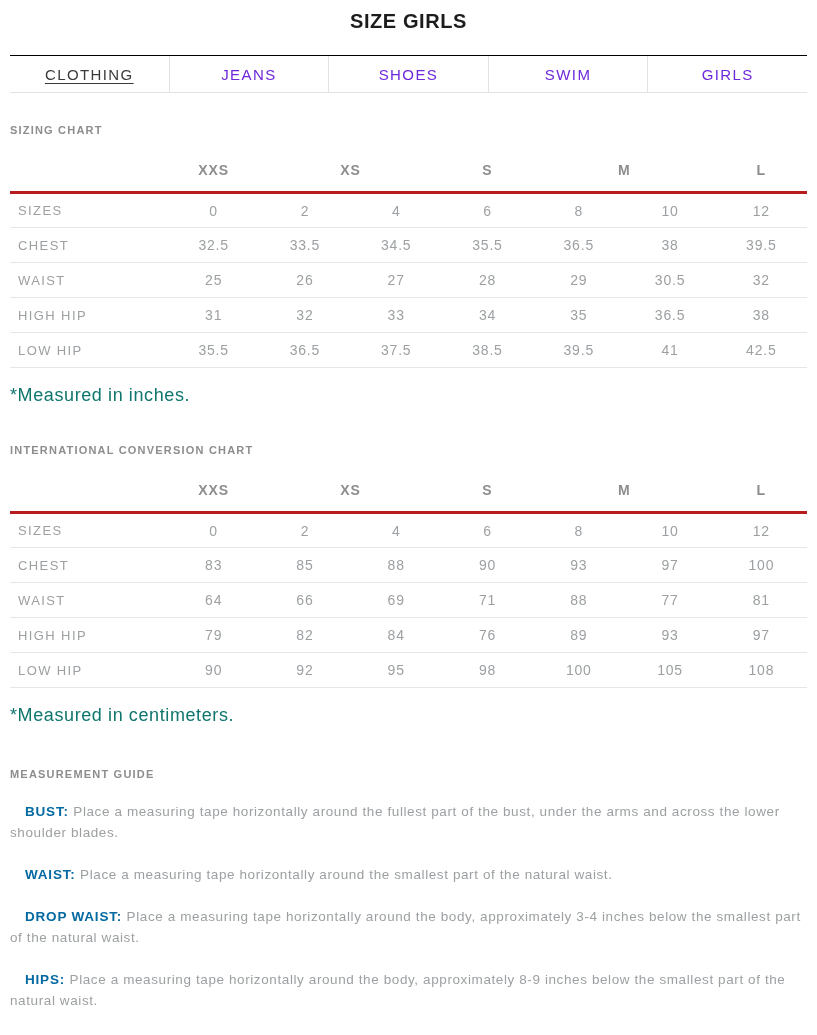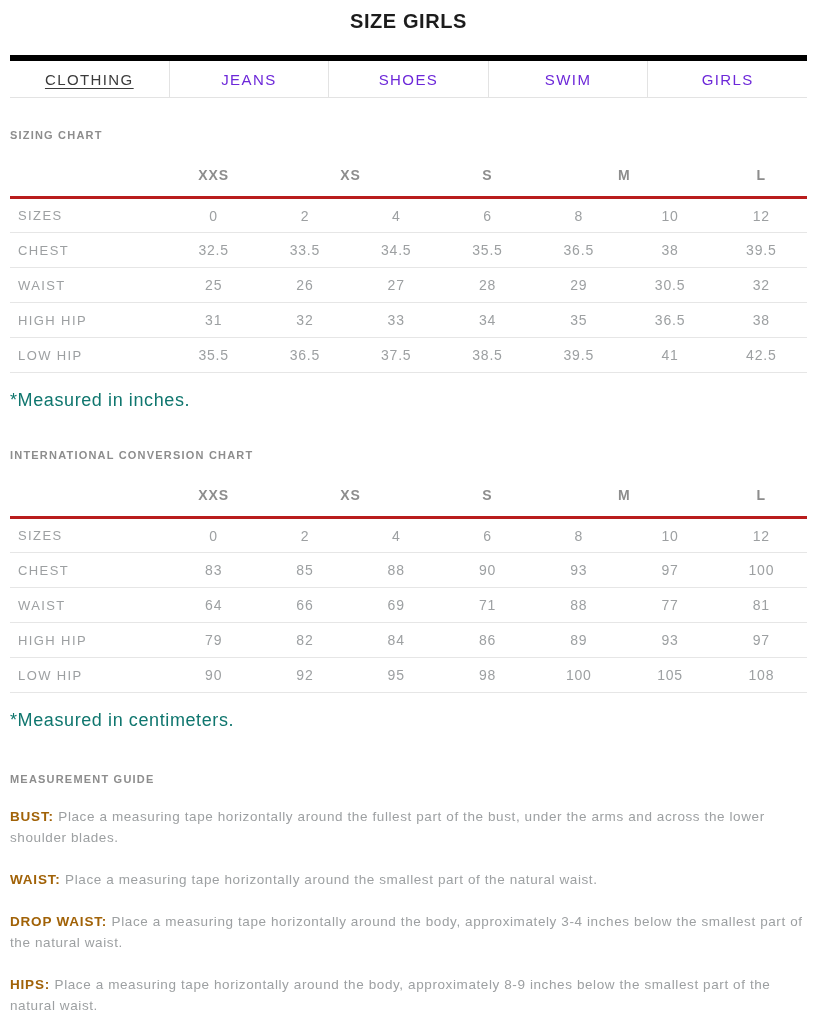--- a/index.html
+++ b/index.html
@@ -19,21 +19,21 @@
     text-align: center;
     font-size: 20px;
     font-weight: 700;
     color: #1c1c1c;
     letter-spacing: 0.6px;
   }
 
   .tab-bar {
     display: flex;
     margin-top: 22px;
-    border-top: 6px solid #000000;
+    border-top: 1px solid #000000;
     border-bottom: 1px solid #e3e3e3;
   }
   .tab {
     flex: 1 1 0;
     display: flex;
     align-items: center;
     justify-content: center;
     height: 36px;
     font-size: 15px;
     letter-spacing: 1.4px;
@@ -99,22 +99,23 @@
 
   .guide-item {
     margin: 21px 0 0;
     font-size: 13.5px;
     line-height: 21px;
     color: #9da0a2;
     letter-spacing: 0.6px;
   }
   .guide-item .term {
     font-weight: 700;
-    color: #a16207;
+    color: #0369a1;
     letter-spacing: 0.8px;
+    margin-left: 15px;
   }
 </style>
 </head>
 <body>
 
 <div class="page">
 
   <h1 class="page-title">SIZE GIRLS</h1>
 
   <nav class="tab-bar">
@@ -266,21 +267,21 @@
             <td>71</td>
             <td>88</td>
             <td>77</td>
             <td>81</td>
           </tr>
           <tr>
             <td class="row-label">HIGH HIP</td>
             <td>79</td>
             <td>82</td>
             <td>84</td>
-            <td>86</td>
+            <td>76</td>
             <td>89</td>
             <td>93</td>
             <td>97</td>
           </tr>
           <tr>
             <td class="row-label">LOW HIP</td>
             <td>90</td>
             <td>92</td>
             <td>95</td>
             <td>98</td>

